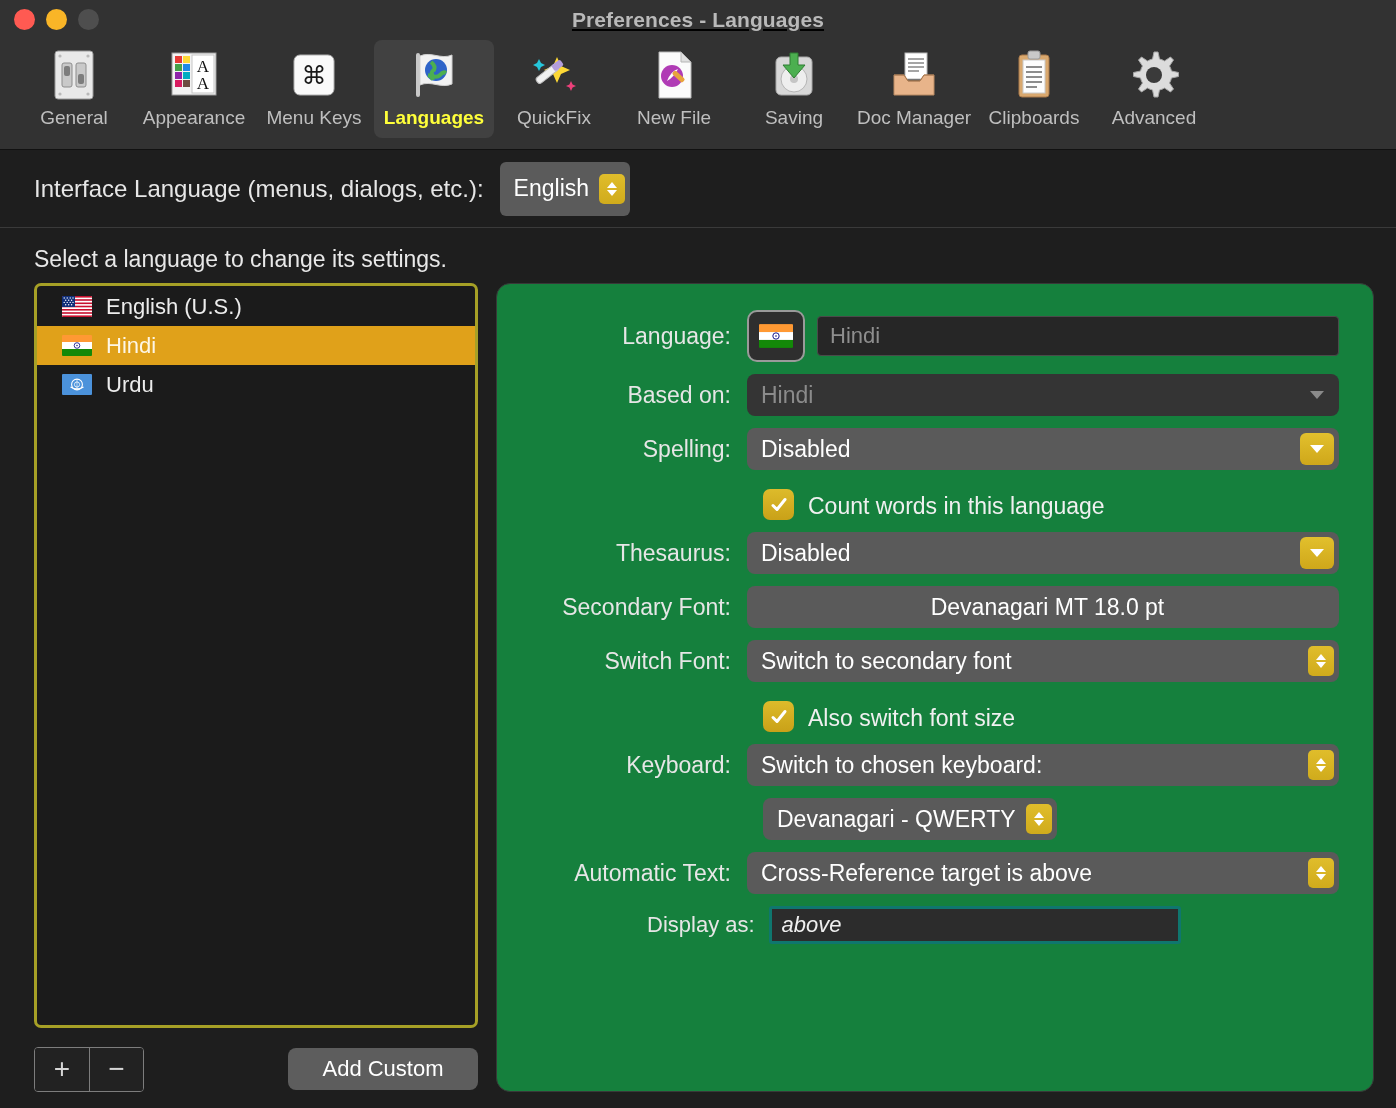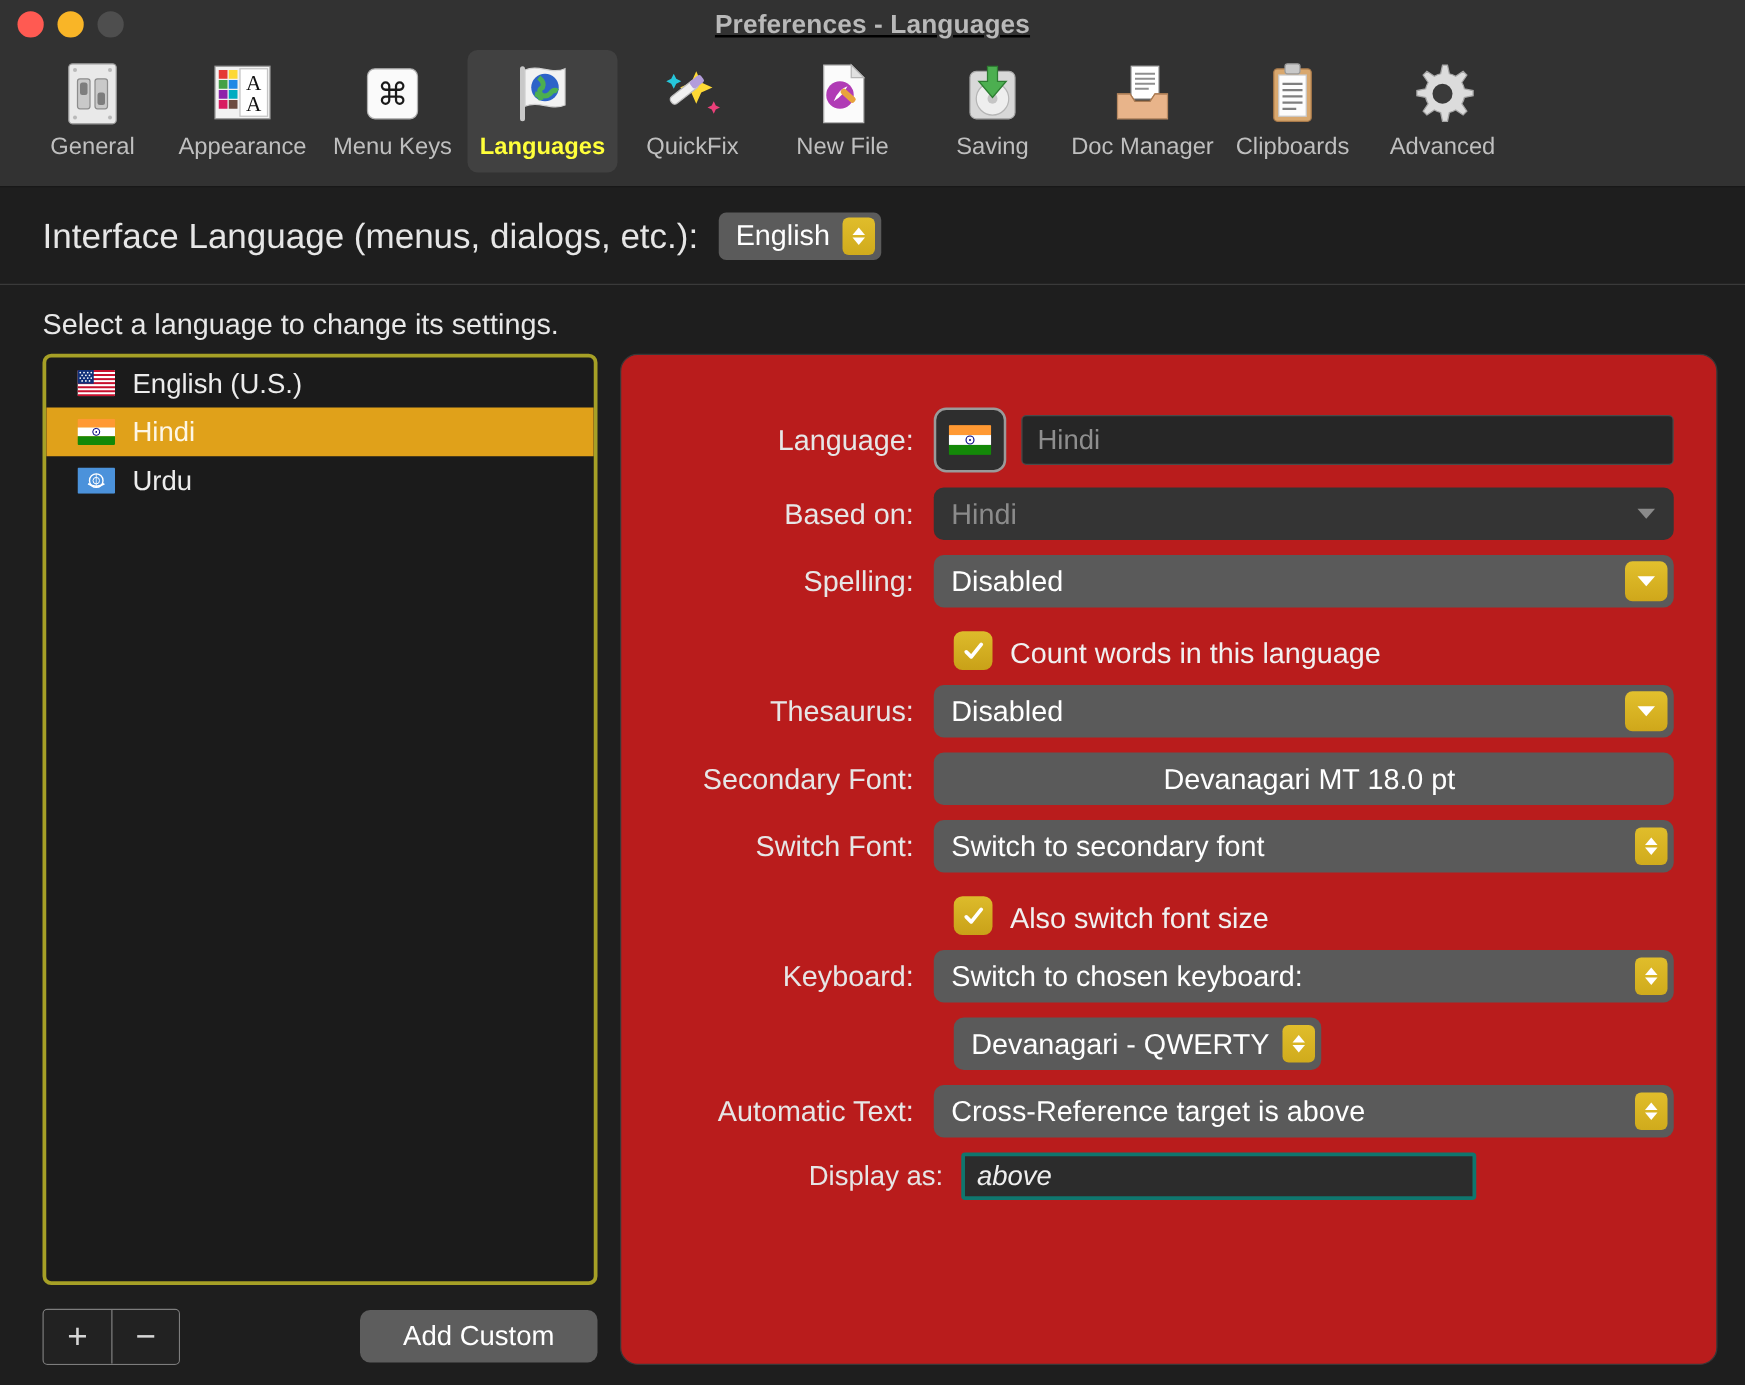--- a/index.html
+++ b/index.html
@@ -95,26 +95,26 @@
   
   #iface-row {
     height: 78px;
     display: flex;
     align-items: center;
     padding-left: 34px;
     border-bottom: 1px solid #3a3a3a;
     flex: none;
   }
   #iface-label {
-    font-size: 28px;
+    font-size: 24px;
     color: #e6e6e6;
   }
   #iface-popup {
     margin-left: 16px;
-    height: 38px;
+    height: 54px;
     background: #5b5b5b;
     border-radius: 6px;
     display: flex;
     align-items: center;
     padding: 0 5px 0 14px;
     gap: 10px;
     cursor: default;
   }
   #iface-popup-value { font-size: 23px; color: #ffffff; }
 
@@ -217,24 +217,24 @@
     display: flex; align-items: center; justify-content: center;
     color: #fff;
     font-size: 22px;
     padding: 16px 20px;
     cursor: default;
   }
 
   
   #right-pane {
     flex: 1;
-    background: #b91c1c;
+    background: #15803d;
     border: 1px solid #383838;
     border-radius: 14px;
-    padding: 42px 34px 20px 10px;
+    padding: 26px 34px 20px 10px;
   }
   .frow {
     display: flex;
     align-items: center;
     margin-bottom: 12px;
     min-height: 40px;
   }
   .flabel {
     width: 240px;
     text-align: right;

